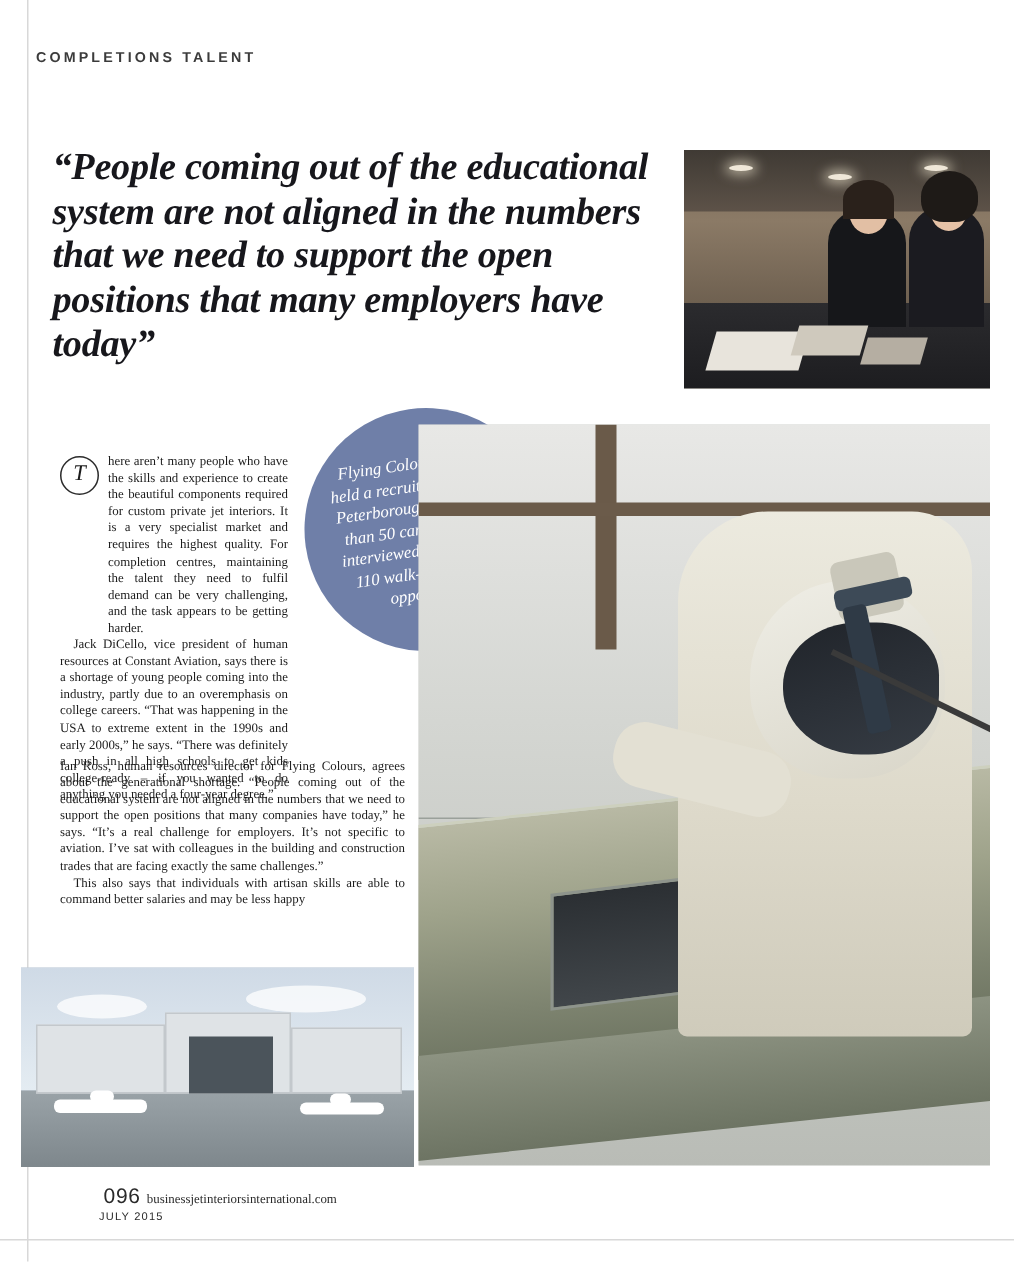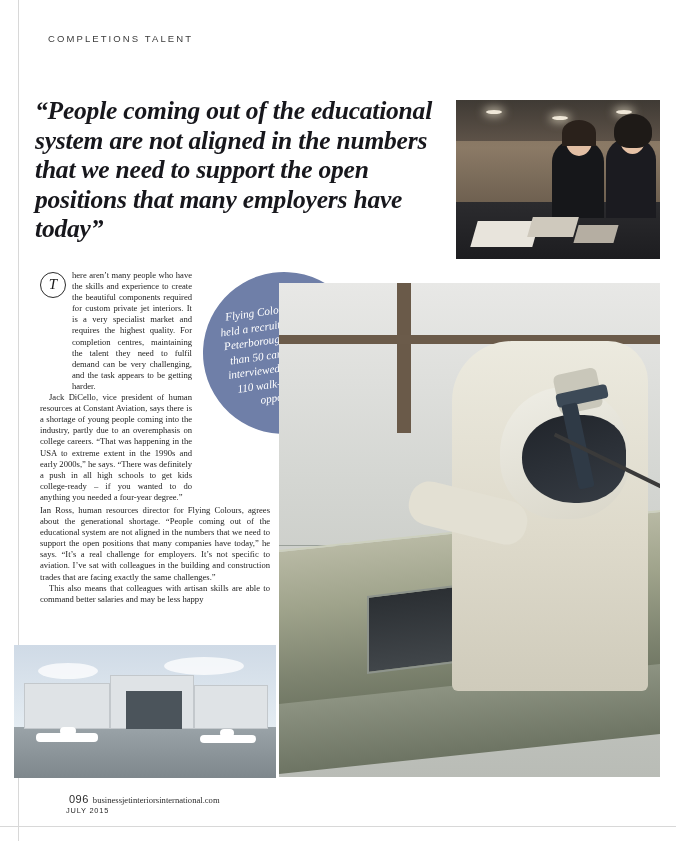--- a/index.html
+++ b/index.html
@@ -21,24 +21,24 @@
     position: absolute; left: 18px; top: 0; bottom: 0; width: 1px;
     background: #d8d8d8;
   }
   .bottom-rule {
     position: absolute; left: 0; right: 0; bottom: 14px; height: 1px;
     background: #d8d8d8;
   }
 
   
   .kicker {
-    position: absolute; left: 48px; top: 33px;
+    position: absolute; left: 24px; top: 33px;
     font-family: "Liberation Sans", sans-serif;
     font-size: 9.5px; letter-spacing: 2.1px; color: #3b3b3b;
-    font-weight: 400;
+    font-weight: 700;
   }
 
   
   .pullquote {
     position: absolute; left: 35px; top: 96px; width: 412px;
     font-family: "Liberation Serif", serif;
     font-style: italic; font-weight: 700;
     font-size: 25.5px; line-height: 29.5px;
     color: #17171c; letter-spacing: -0.2px;
   }
@@ -80,21 +80,21 @@
   .dropcap-wrap { position: relative; }
   .dropcap {
     position: absolute; left: 0; top: 2px;
     width: 26px; height: 26px; border-radius: 50%;
     border: 1px solid #2b2b2b;
     font-family: "Liberation Serif", serif;
     font-style: italic; font-size: 15px;
     display: flex; align-items: center; justify-content: center;
     color: #1a1a1a;
   }
-  .dropcap-wrap p.first { padding-left: 32px; min-height: 30px; }
+  .dropcap-wrap p.first { padding-left: 32px; min-height: 30px; margin-top: 32px; }
   .subhead {
     font-family: "Liberation Sans", sans-serif;
     font-size: 10.5px; letter-spacing: 0.6px;
     color: #2a2a2a; font-weight: 400;
     margin: 9px 0 4px 0;
   }
 
   
   .callout {
     position: absolute; left: 203px; top: 272px;
@@ -173,21 +173,21 @@
   .ph-dark { position:absolute; background:#4b545b; }
   .ph-jet { position:absolute; background:#ffffff; border-radius:4px; }
   .ph-cloud { position:absolute; background:rgba(255,255,255,.75); border-radius:50%; }
 
   
   .folio {
     position: absolute; left: 40px; bottom: 26px;
     font-family: "Liberation Sans", sans-serif;
     font-size: 11px; color: #2a2a2a;
   }
-  .folio .num { font-size: 11px; letter-spacing: .5px; padding-left: 29px; }
+  .folio .num { font-size: 14px; letter-spacing: .5px; padding-left: 29px; }
   .folio .site {
     font-family: "Liberation Serif", serif;
     font-size: 8.6px; color: #2a2a2a; margin-left: 4px;
   }
   .folio .date {
     font-family: "Liberation Sans", sans-serif;
     font-size: 7.4px; letter-spacing: .8px; color: #2a2a2a;
     margin-top: 1px; margin-left: 26px;
   }
 </style>
@@ -248,21 +248,21 @@
       <div class="pm-cup"></div>
       <div class="pm-gun2"></div>
       <div class="pm-gun"></div>
       <div class="pm-hose"></div>
     </div>
 
   </div>
 
   <div class="col" id="col2">
     <p class="first">Ian Ross, human resources director for Flying Colours, agrees about the generational shortage. “People coming out of the educational system are not aligned in the numbers that we need to support the open positions that many companies have today,” he says. “It’s a real challenge for employers. It’s not specific to aviation. I’ve sat with colleagues in the building and construction trades that are facing exactly the same challenges.”</p>
-    <p>This also means that colleagues with artisan skills are able to command better salaries and may be less happy</p>
+    <p>This also says that individuals with artisan skills are able to command better salaries and may be less happy</p>
   </div>
 
   <div class="photo-hangar">
     <div class="ph-sky"></div>
     <div class="ph-cloud" style="left:24px; top:18px; width:60px; height:16px;"></div>
     <div class="ph-cloud" style="left:150px; top:12px; width:80px; height:18px;"></div>
     <div class="ph-ground"></div>
     <div class="ph-bldg" style="left:10px; top:38px; width:86px; height:46px;"></div>
     <div class="ph-bldg" style="left:96px; top:30px; width:84px; height:54px;"></div>
     <div class="ph-dark" style="left:112px; top:46px; width:56px; height:38px;"></div>

